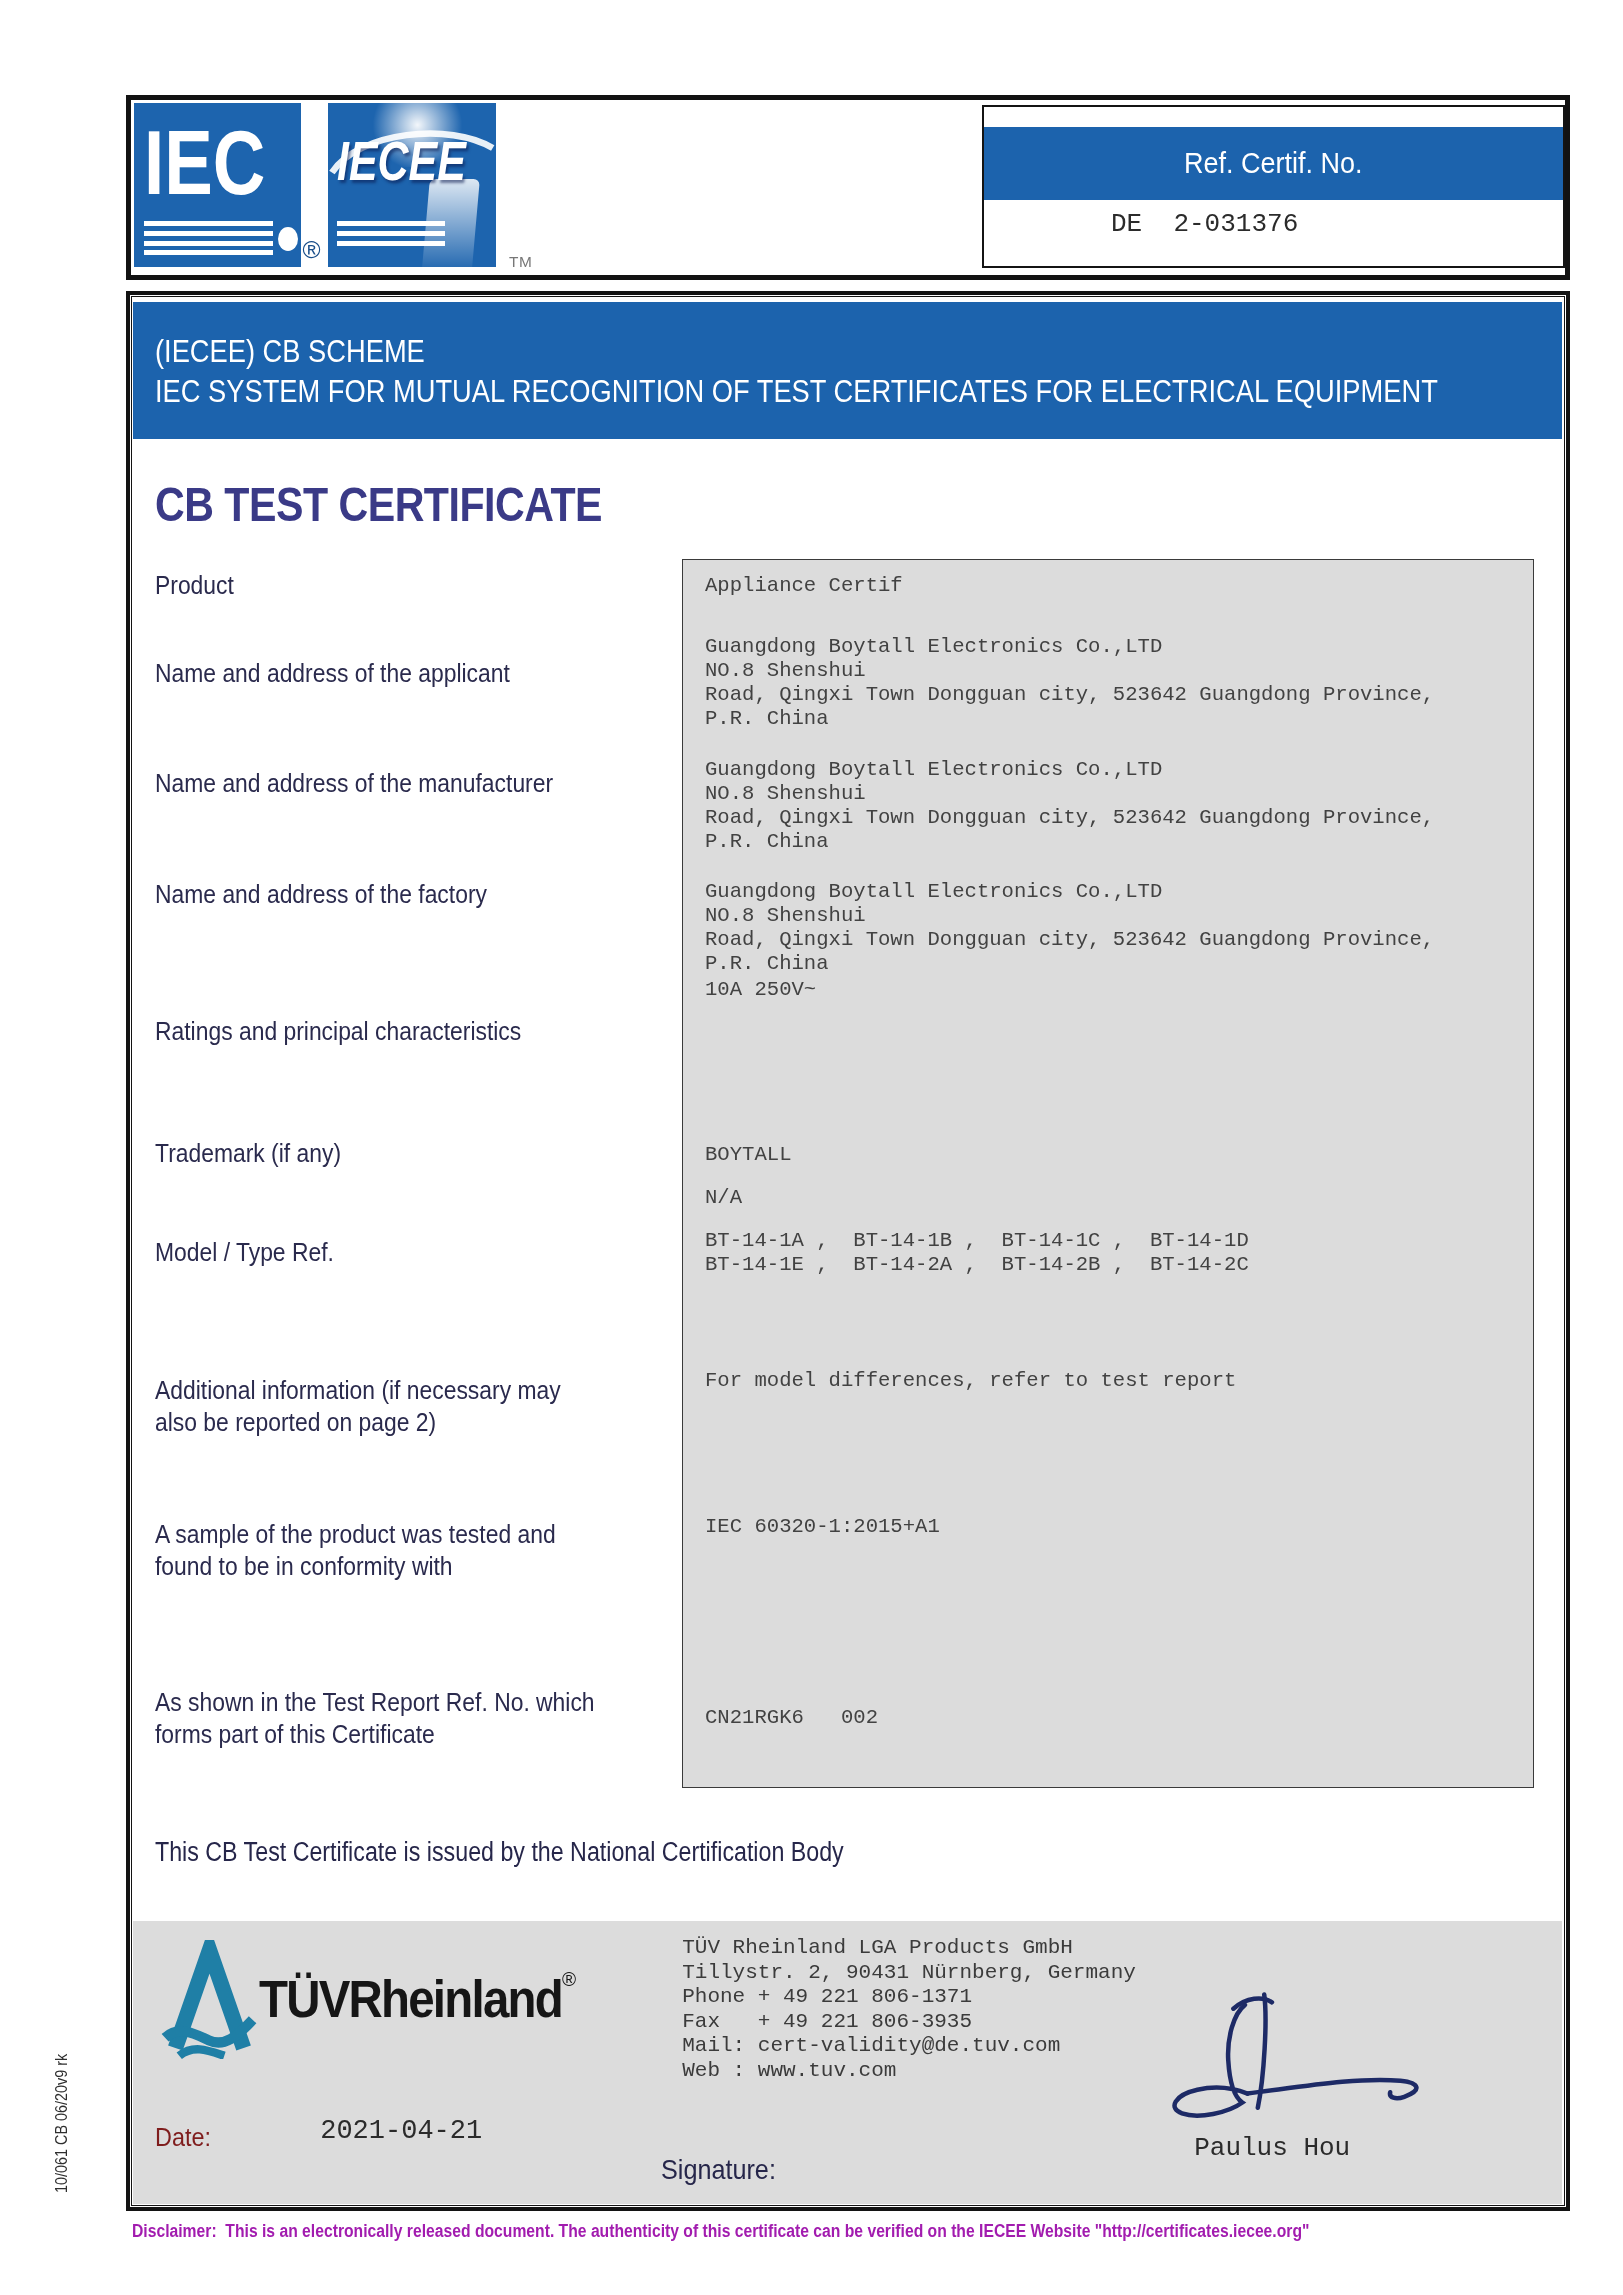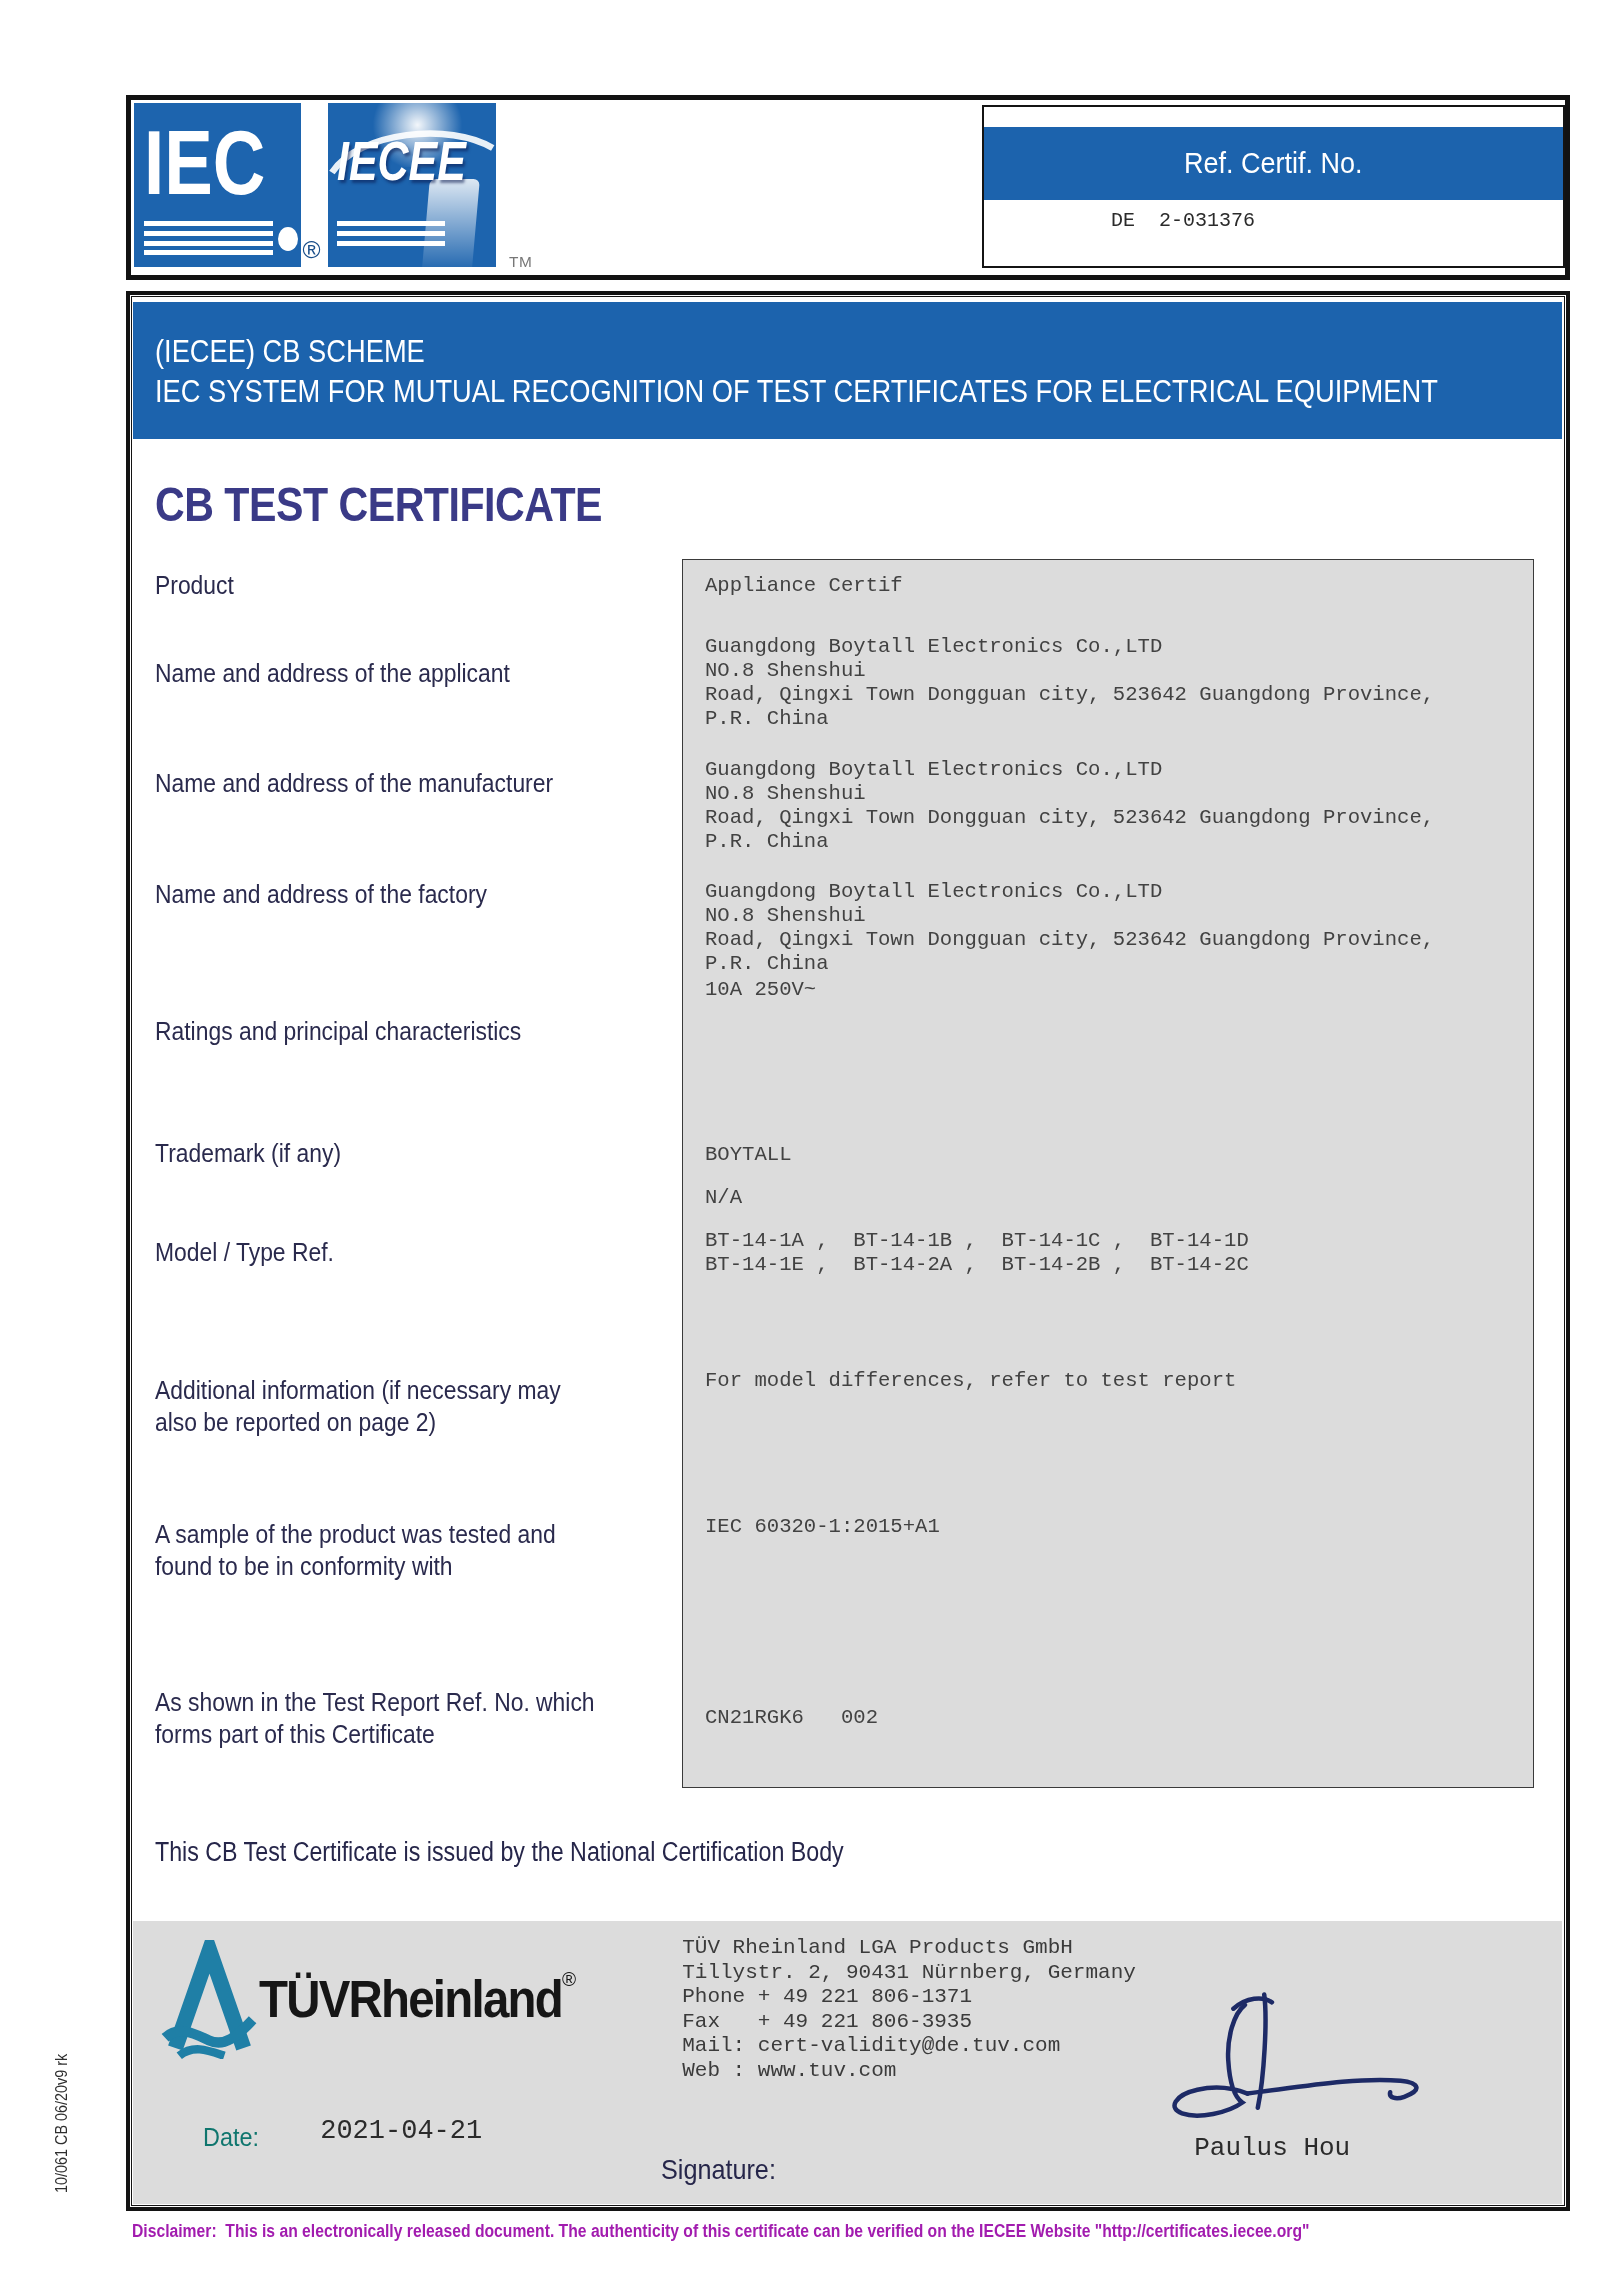--- a/index.html
+++ b/index.html
@@ -20,21 +20,21 @@
   .iecee-sub { position:absolute; left:194px; top:0; width:168px; height:164px; overflow:hidden; }
   .iecee-glow { position:absolute; left:35px; top:-19.3px; width:109px; height:84px; background:radial-gradient(circle, rgba(255,255,255,0.95) 0%, rgba(255,255,255,0) 65%); }
   .iecee-text { position:absolute; left:9px; top:31px; color:#fff; font-style:italic; font-weight:bold; font-size:55px; line-height:1; transform:scaleX(0.78); transform-origin:0 0; text-shadow:2.6px 2.6px 3.2px rgba(10,25,80,0.55); }
   .iecee-line { position:absolute; background:#fff; height:5.1px; left:9px; width:108px; }
   .iecee-bell { position:absolute; left:98px; top:76px; width:50px; height:88px; background:linear-gradient(to bottom, rgba(255,255,255,0.85), rgba(255,255,255,0.05)); border-radius:6.4px 6.4px 0 0; transform:skewX(-5deg); }
   .logo-tm { position:absolute; left:378px; top:153px; font-size:15.4px; color:#777; letter-spacing:0.6px; }
 
   .ref-box { position:absolute; left:851px; top:4.5px; width:583px; height:163px; border:2.6px solid #141414; background:#fff; }
   .ref-title { width:100%; height:73px; background:#1c63ad; color:#fff; display:flex; align-items:center; justify-content:center; font-size:30px;margin-top:20px; }
   .ref-title .cond { transform:scaleX(0.9); transform-origin:50% 50%; }
-  .ref-num { position:absolute; left:127px; top:102px; font-size:20px; color:#2b2b2b; }
+  .ref-num { position:absolute; left:127px; top:102px; font-size:26px; color:#2b2b2b; }
 
   
   .main-box { position:absolute; left:126px; top:291px; width:1444px; height:1920px; border:4.5px solid #131313; background:#fff; }
   .main-inner-line { position:absolute; inset:1.3px; border:1.3px solid #131313; pointer-events:none; }
 
   .banner { position:absolute; left:3.2px; top:7px; width:1429px; height:137px; background:#1c63ad; padding:30px 0 0 22px; }
   .banner-line { color:#fff; font-size:31px; line-height:40px; display:block; }
 
   .doc-title { position:absolute; left:25px; top:185px; color:#3a3a87; font-weight:bold; font-size:49px; line-height:1; }
   .doc-title .cond { transform:scaleX(0.84); letter-spacing:-0.6px; }
@@ -60,21 +60,21 @@
   .issued { position:absolute; left:25px; top:1542px; color:#26264a; font-size:27px; }
   .issued .cond { transform:scaleX(0.86); }
 
   
   .ncb-band { position:absolute; left:3.2px; top:1626px; width:1429px; height:283px; background:#dcdcdc; }
   .tuv-triangle { position:absolute; left:28px; top:19.3px; }
   .tuv-logotype { position:absolute; left:126px; top:48px; color:#161616; font-weight:bold; font-size:51px; line-height:1; letter-spacing:-1.9px; transform:scaleX(0.93); transform-origin:0 0; white-space:nowrap; }
   .tuv-logotype sup { font-size:20.6px; font-weight:normal; vertical-align:31px; letter-spacing:0; }
   .ncb-contact { position:absolute; left:549px; top:15.4px; color:#3b3b3b; font-size:21px; line-height:24.5px; }
   .signature-svg { position:absolute; left:1004px; top:71px; }
-  .date-label { position:absolute; left:22px; top:201px; color:#0f766e; font-size:26px;margin-left:48px; }
+  .date-label { position:absolute; left:22px; top:201px; color:#7f1d1d; font-size:26px; }
   .date-label .cond, .sig-label .cond { transform:scaleX(0.9); }
   .date-value { position:absolute; left:187px; top:195px; color:#2b2b2b; font-size:27px; }
   .sig-label { position:absolute; left:528px; top:201px; color:#26264a; font-size:28px;margin-top:32px; }
   .signatory { position:absolute; left:1061px; top:212px; color:#2b2b2b; font-size:26px; }
 
   
   .disclaimer { position:absolute; left:132px; top:2220px; color:#a21caf; font-size:18.7px; font-weight:bold; }
   .disclaimer .cond { transform:scaleX(0.84); }
   .side-code { position:absolute; left:53px; top:2193px; transform:rotate(-90deg); transform-origin:0 0; color:#2e2e2e; font-size:16px; white-space:nowrap; width:206px; }
   .side-code .cond { transform:scaleX(0.9); }

